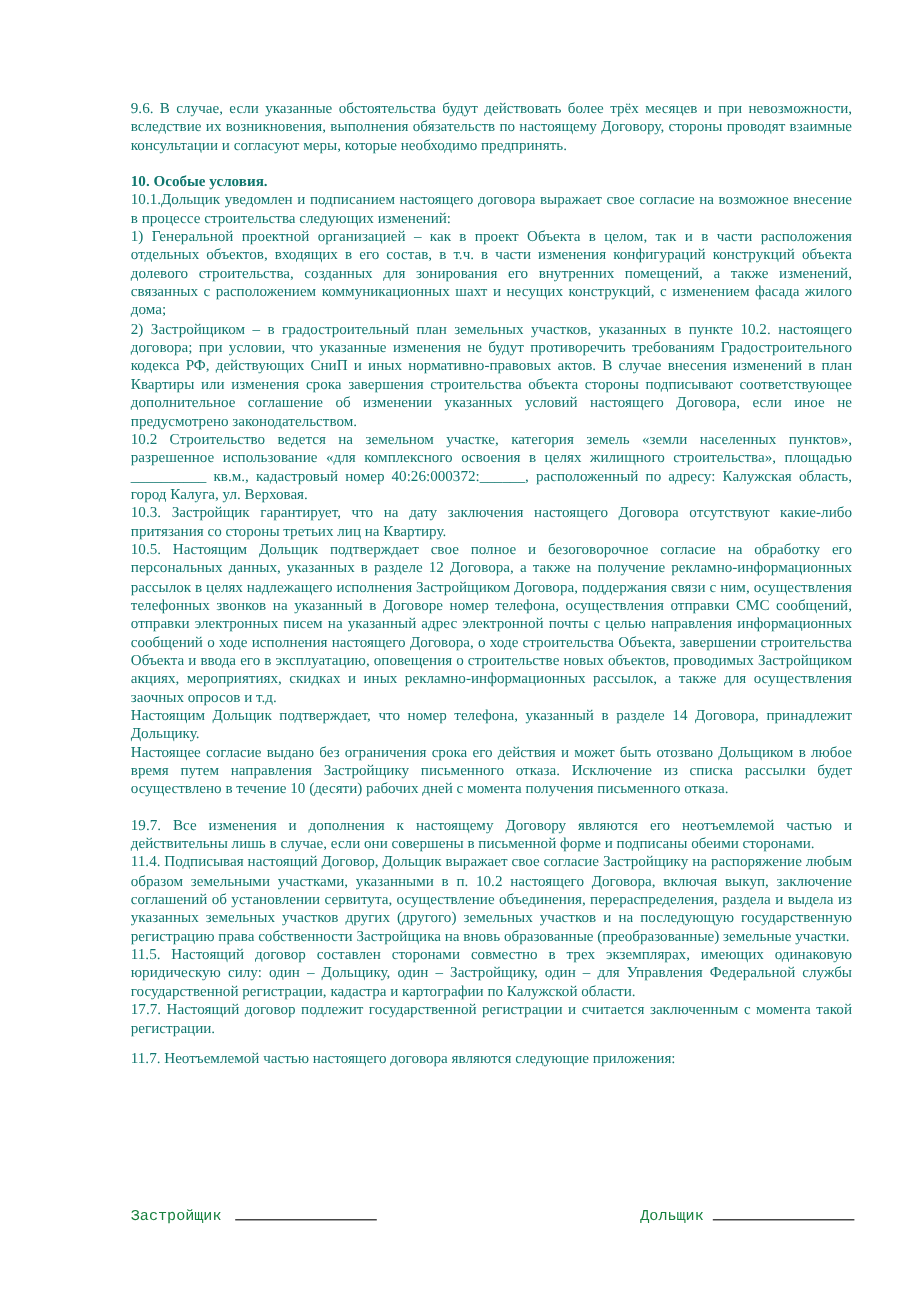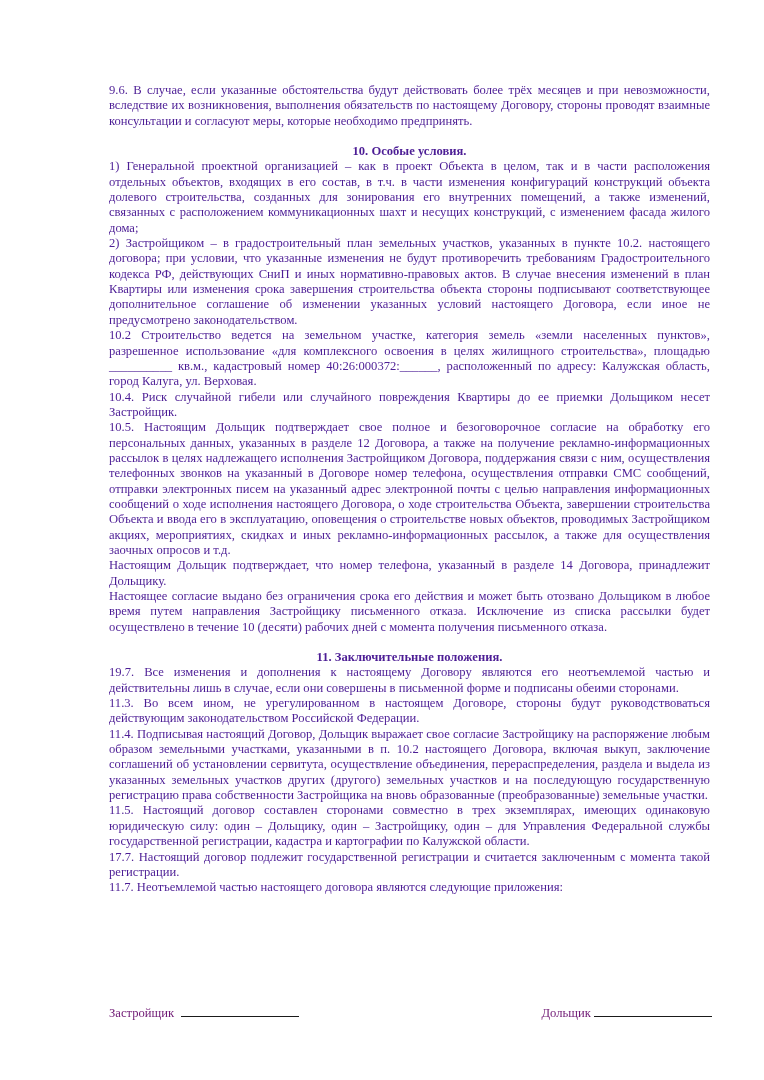--- a/index.html
+++ b/index.html
@@ -1,54 +1,53 @@
 <!DOCTYPE html>
 <html><head>
 <meta charset="utf-8">
 <style>
   html, body { margin: 0; padding: 0; background: #ffffff; }
   body { width: 764px; height: 1080px; position: relative; overflow: hidden; }
   .page {
     position: absolute; left: 109px; top: 83px; width: 601px;
     font-family: "Liberation Serif", serif; font-size: 12.6px; line-height: 15.35px;
-    color: #4c1d95;
+    color: #0f766e;
   }
   .p { text-align: justify; margin: 0; }
-  .p.left { text-align: left; }
-  .heading { text-align: center; font-weight: bold; margin: 0; }
+  .p.left { text-align: left; margin-top: 10px; }
+  .heading { font-weight: bold; margin: 0; }
   .gap { height: 15px; }
   .sign-row {
     position: absolute; left: 109px; top: 1004px; width: 603px;
-    font-family: Liberation Serif, serif; font-size: 12.6px; color: #701a75;
+    font-family: Liberation Mono, monospace; font-size: 12.6px; color: #15803d;
     display: flex; justify-content: space-between;
   }
   .sign-line { display: inline-block; border-bottom: 1px solid #1a1a1a; height: 12px; vertical-align: baseline; }
 </style>
 </head>
 <body>
 
 <div class="page">
   <p class="p">9.6. В случае, если указанные обстоятельства будут действовать более трёх месяцев и при невозможности, вследствие их возникновения, выполнения обязательств по настоящему Договору, стороны проводят взаимные консультации и согласуют меры, которые необходимо предпринять.</p>
 
   <div class="gap"></div>
 
   <p class="heading">10. Особые условия.</p>
+  <p class="p">10.1.Дольщик уведомлен и подписанием настоящего договора выражает свое согласие на возможное внесение в процессе строительства следующих изменений:</p>
   <p class="p">1) Генеральной проектной организацией – как в проект Объекта в целом, так и в части расположения отдельных объектов, входящих в его состав, в т.ч. в части изменения конфигураций конструкций объекта долевого строительства, созданных для зонирования его внутренних помещений, а также изменений, связанных с расположением коммуникационных шахт и несущих конструкций, с изменением фасада жилого дома;</p>
   <p class="p">2)  Застройщиком – в градостроительный план земельных участков, указанных  в пункте 10.2. настоящего договора; при условии, что указанные  изменения не будут противоречить требованиям Градостроительного кодекса РФ, действующих СниП и иных нормативно-правовых актов. В случае внесения изменений в план Квартиры или изменения срока завершения строительства объекта стороны подписывают соответствующее дополнительное соглашение об изменении указанных условий настоящего Договора, если иное не предусмотрено законодательством.</p>
   <p class="p">10.2 Строительство ведется на земельном участке, категория земель «земли населенных пунктов», разрешенное использование «для комплексного освоения в целях жилищного строительства», площадью __________ кв.м.,  кадастровый номер 40:26:000372:______, расположенный по адресу: Калужская область, город Калуга, ул. Верховая.</p>
-  <p class="p">10.4. Риск случайной гибели или случайного повреждения Квартиры до ее приемки Дольщиком   несет Застройщик.</p>
+  <p class="p">10.3. Застройщик гарантирует, что на дату заключения настоящего Договора отсутствуют какие-либо притязания со стороны третьих лиц на Квартиру.</p>
   <p class="p">10.5. Настоящим Дольщик подтверждает свое полное и безоговорочное согласие на обработку его персональных данных, указанных в разделе 12 Договора, а также  на получение рекламно-информационных рассылок в целях надлежащего исполнения Застройщиком Договора, поддержания связи с ним, осуществления телефонных звонков на указанный в Договоре номер  телефона, осуществления отправки СМС сообщений, отправки электронных писем на указанный адрес электронной почты с целью направления информационных сообщений о ходе исполнения настоящего Договора, о ходе строительства Объекта, завершении строительства Объекта и ввода его в эксплуатацию, оповещения о строительстве новых объектов, проводимых Застройщиком  акциях, мероприятиях, скидках и иных рекламно-информационных рассылок, а также для осуществления заочных опросов и т.д.</p>
   <p class="p">Настоящим Дольщик подтверждает,  что номер телефона, указанный в разделе 14 Договора, принадлежит Дольщику.</p>
   <p class="p">Настоящее согласие выдано без ограничения срока его действия и может быть отозвано Дольщиком в любое время путем направления Застройщику письменного  отказа. Исключение из списка рассылки будет осуществлено в течение 10 (десяти) рабочих дней с момента получения письменного отказа.</p>
 
   <div class="gap"></div>
 
-  <p class="heading">11. Заключительные положения.</p>
   <p class="p">19.7.   Все изменения и дополнения к настоящему Договору являются его неотъемлемой частью и действительны лишь в случае, если они совершены в письменной форме и подписаны обеими сторонами.</p>
-  <p class="p">11.3. Во всем ином, не урегулированном в настоящем Договоре, стороны будут руководствоваться действующим законодательством Российской Федерации.</p>
   <p class="p">11.4. Подписывая настоящий Договор, Дольщик выражает свое согласие Застройщику на распоряжение любым образом земельными участками, указанными в п. 10.2 настоящего Договора, включая выкуп, заключение соглашений об установлении сервитута, осуществление объединения, перераспределения, раздела и выдела из указанных земельных участков других (другого) земельных участков и на последующую государственную регистрацию права собственности Застройщика на вновь образованные (преобразованные) земельные участки.</p>
   <p class="p">11.5. Настоящий договор составлен сторонами совместно в трех экземплярах, имеющих одинаковую юридическую силу: один – Дольщику, один – Застройщику, один – для Управления Федеральной службы государственной регистрации, кадастра и картографии по Калужской области.</p>
   <p class="p">17.7. Настоящий договор подлежит государственной регистрации и считается заключенным с момента такой регистрации.</p>
   <p class="p left">11.7. Неотъемлемой частью настоящего договора являются следующие приложения:</p>
 </div>
 
 <div class="sign-row">
   <div>
     <span>Застройщик</span>
     <span class="sign-line" style="width:118px;margin-left:4px;"></span>

